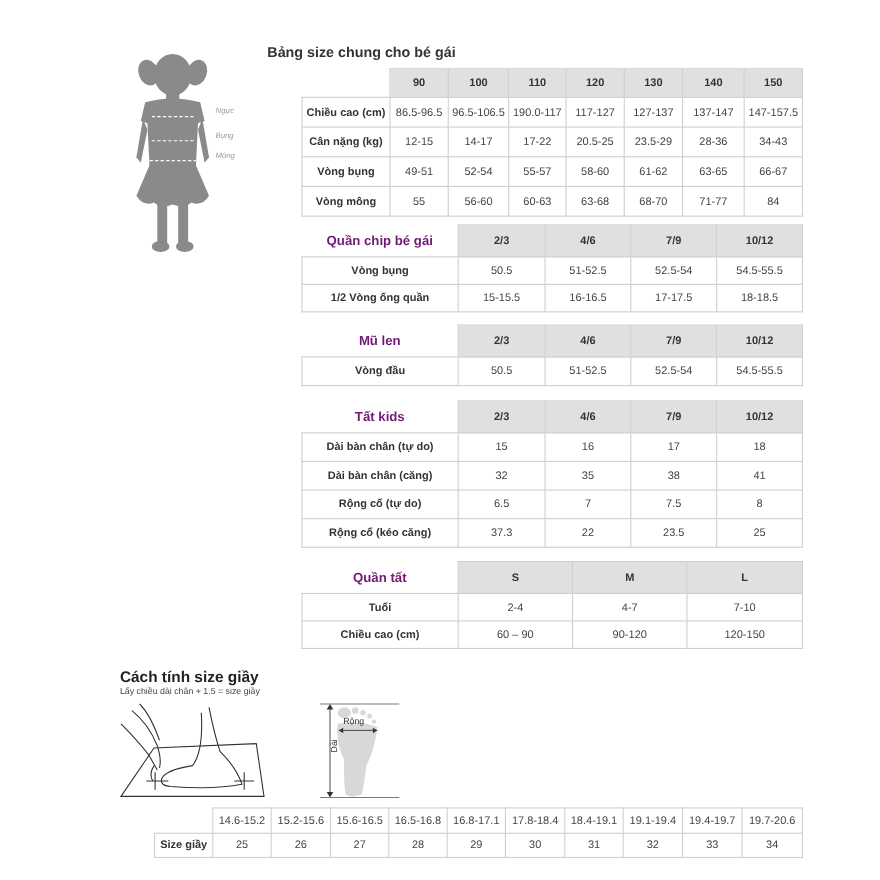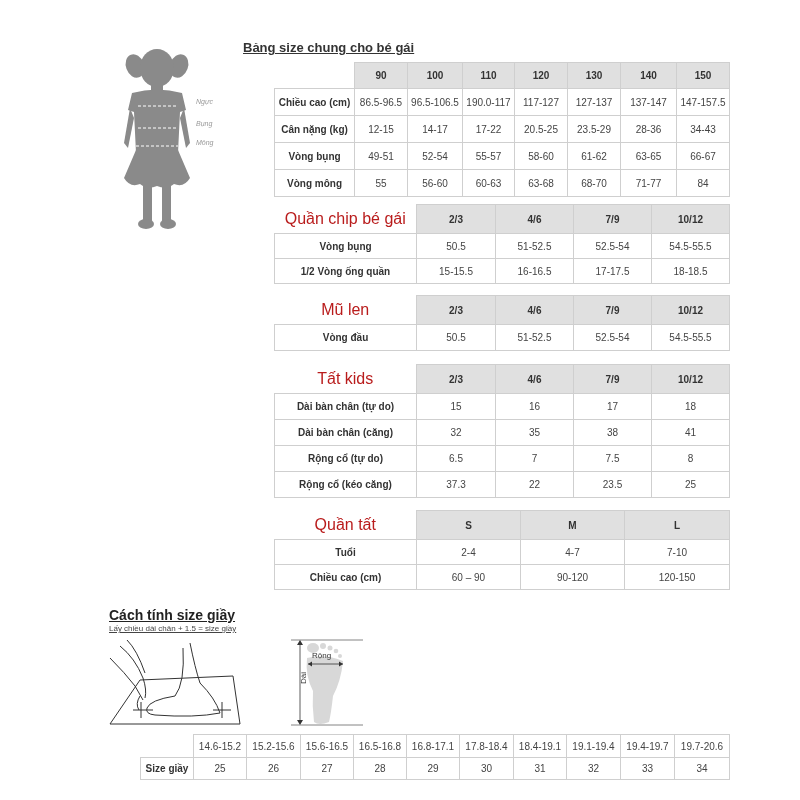--- a/index.html
+++ b/index.html
@@ -1,33 +1,33 @@
 <!DOCTYPE html>
 <html><head>
   <meta charset="utf-8">
   <style>
     * { box-sizing: border-box; margin: 0; padding: 0; }
     html, body { width: 800px; height: 800px; background: #ffffff; overflow: hidden; }
     body { position: relative; font-family: "Liberation Sans", sans-serif; color: #333; }
 
-    .abs { position: absolute; text-decoration: underline; }
+    .abs { position: absolute; }
 
     
     .girl { left: 112px; top: 38px; width: 120px; height: 195px; }
     .girl svg { width: 100%; height: 100%; }
     .measure-label { position: absolute; font-size: 7px; font-style: italic; color: #999; }
 
     .main-title { left: 243px; top: 40px; font-size: 13px; font-weight: bold; color: #333; }
 
     table { border-collapse: collapse; position: absolute; table-layout: fixed; margin-left: 31px; }
     td, th { border: 1px solid #cfcfcf; text-align: center; font-size: 10px; color: #444; padding: 0; font-weight: normal; }
     th.hdr { background: #e0e0e0; font-weight: bold; color: #333; font-size: 10px; }
     td.rowlabel { font-weight: bold; color: #333; font-size: 10px; }
     td.blank { border: none; background: transparent; }
-    td.sec-title { border: none; font-size: 16px; font-weight: normal; color: #b91c1c; background: transparent; }
+    td.sec-title { border: none; font-size: 12px; font-weight: bold; color: #701a75; background: transparent; }
 
     .shoe-title { left: 109px; top: 607px; font-size: 14px; font-weight: bold; color: #222; }
     .shoe-sub { left: 109px; top: 624px; font-size: 8px; color: #444; }
 
     .hand-drawing { left: 105px; top: 638px; width: 140px; height: 90px; }
     .foot-drawing { left: 281px; top: 636px; width: 90px; height: 93px; }
   </style>
 </head>
 <body>
 

